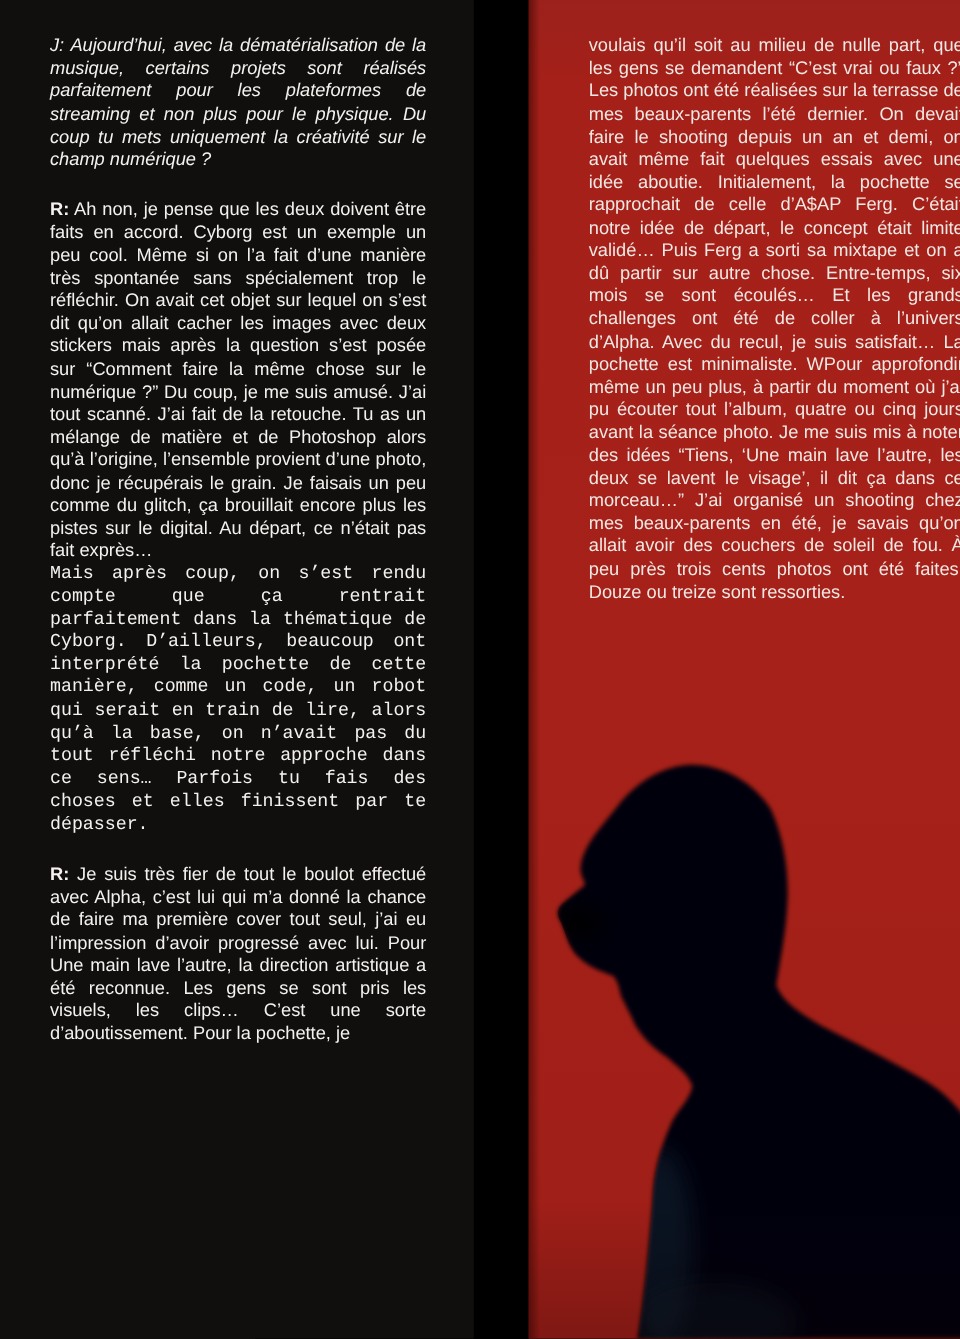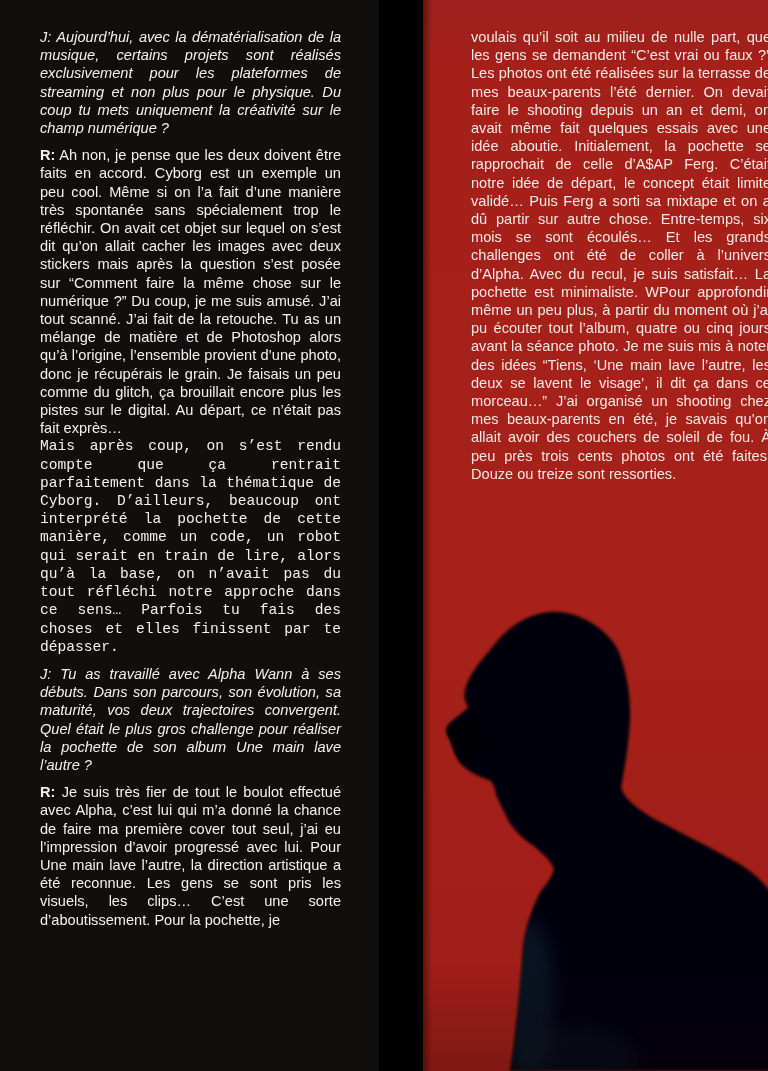--- a/index.html
+++ b/index.html
@@ -54,49 +54,47 @@
     position: absolute;
     left: 48px; top: 28px;
     width: 300px;
     color: #f0e8e4;
     font-size: 14.6px;
     line-height: 18.2px;
     text-align: justify;
   }
   
   p.block { margin: 0 0 0 0; }
-  p.block + p.block { margin-top: 9px; }
+  p.block + p.block { margin-top: 22px; }
   p.cont { margin-top: 0 !important; font-family: Liberation Mono, monospace; }     
   .q { font-style: italic; }
   .rp { font-weight: 700; }
   
   .silhouette {
     position: absolute;
     left: 0; bottom: 0;
     width: 389px; height: 471px;
     display: block;
   }
 </style>
 </head>
 <body>
 
 <div class="page">
 
   <div class="col-left">
     <div class="text">
 
       <p class="block q"><span>J:</span>
-        <span>Aujourd’hui, avec la dématérialisation de la musique, certains projets sont réalisés exclusivement pour les plateformes de streaming et non plus pour le physique. Du coup tu mets uniquement la créativité sur le champ numérique ?</span></p>
+        <span>Aujourd’hui, avec la dématérialisation de la musique, certains projets sont réalisés parfaitement pour les plateformes de streaming et non plus pour le physique. Du coup tu mets uniquement la créativité sur le champ numérique ?</span></p>
 
       <p class="block"><span class="rp">R:</span>
         <span>Ah non, je pense que les deux doivent être faits en accord. Cyborg est un exemple un peu cool. Même si on l’a fait d’une manière très spontanée sans spécialement trop le réfléchir. On avait cet objet sur lequel on s’est dit qu’on allait cacher les images avec deux stickers mais après la question s’est posée sur “Comment faire la même chose sur le numérique ?” Du coup, je me suis amusé. J’ai tout scanné. J’ai fait de la retouche. Tu as un mélange de matière et de Photoshop alors qu’à l’origine, l’ensemble provient d’une photo, donc je récupérais le grain. Je faisais un peu comme du glitch, ça brouillait encore plus les pistes sur le digital. Au départ, ce n’était pas fait exprès…</span></p>
       <p class="block cont"><span>Mais après coup, on s’est rendu compte que ça rentrait parfaitement dans la thématique de Cyborg. D’ailleurs, beaucoup ont interprété la pochette de cette manière, comme un code, un robot qui serait en train de lire, alors qu’à la base, on n’avait pas du tout réfléchi notre approche dans ce sens… Parfois tu fais des choses et elles finissent par te dépasser.</span></p>
 
-      <p class="block q"><span>J:</span>
-        <span>Tu as travaillé avec Alpha Wann à ses débuts. Dans son parcours, son évolution, sa maturité, vos deux trajectoires convergent. Quel était le plus gros challenge pour réaliser la pochette de son album Une main lave l’autre ?</span></p>
 
       <p class="block"><span class="rp">R:</span>
         <span>Je suis très fier de tout le boulot effectué avec Alpha, c’est lui qui m’a donné la chance de faire ma première cover tout seul, j’ai eu l’impression d’avoir progressé avec lui. Pour Une main lave l’autre, la direction artistique a été reconnue. Les gens se sont pris les visuels, les clips… C’est une sorte d’aboutissement. Pour la pochette, je</span></p>
 
     </div>
   </div>
 
   <div class="col-right">
     <div class="text">
       <p class="block"><span>voulais qu’il soit au milieu de nulle part, que les gens se demandent “C’est vrai ou faux ?” Les photos ont été réalisées sur la terrasse de mes beaux-parents l’été dernier. On devait faire le shooting depuis un an et demi, on avait même fait quelques essais avec une idée aboutie. Initialement, la pochette se rapprochait de celle d’A$AP Ferg. C’était notre idée de départ, le concept était limite validé… Puis Ferg a sorti sa mixtape et on a dû partir sur autre chose. Entre-temps, six mois se sont écoulés… Et les grands challenges ont été de coller à l’univers d’Alpha. Avec du recul, je suis satisfait… La pochette est minimaliste. WPour approfondir même un peu plus, à partir du moment où j’ai pu écouter tout l’album, quatre ou cinq jours avant la séance photo. Je me suis mis à noter des idées “Tiens, ‘Une main lave l’autre, les deux se lavent le visage’, il dit ça dans ce morceau…” J’ai organisé un shooting chez mes beaux-parents en été, je savais qu’on allait avoir des couchers de soleil de fou. À peu près trois cents photos ont été faites. Douze ou treize sont ressorties.</span></p>

